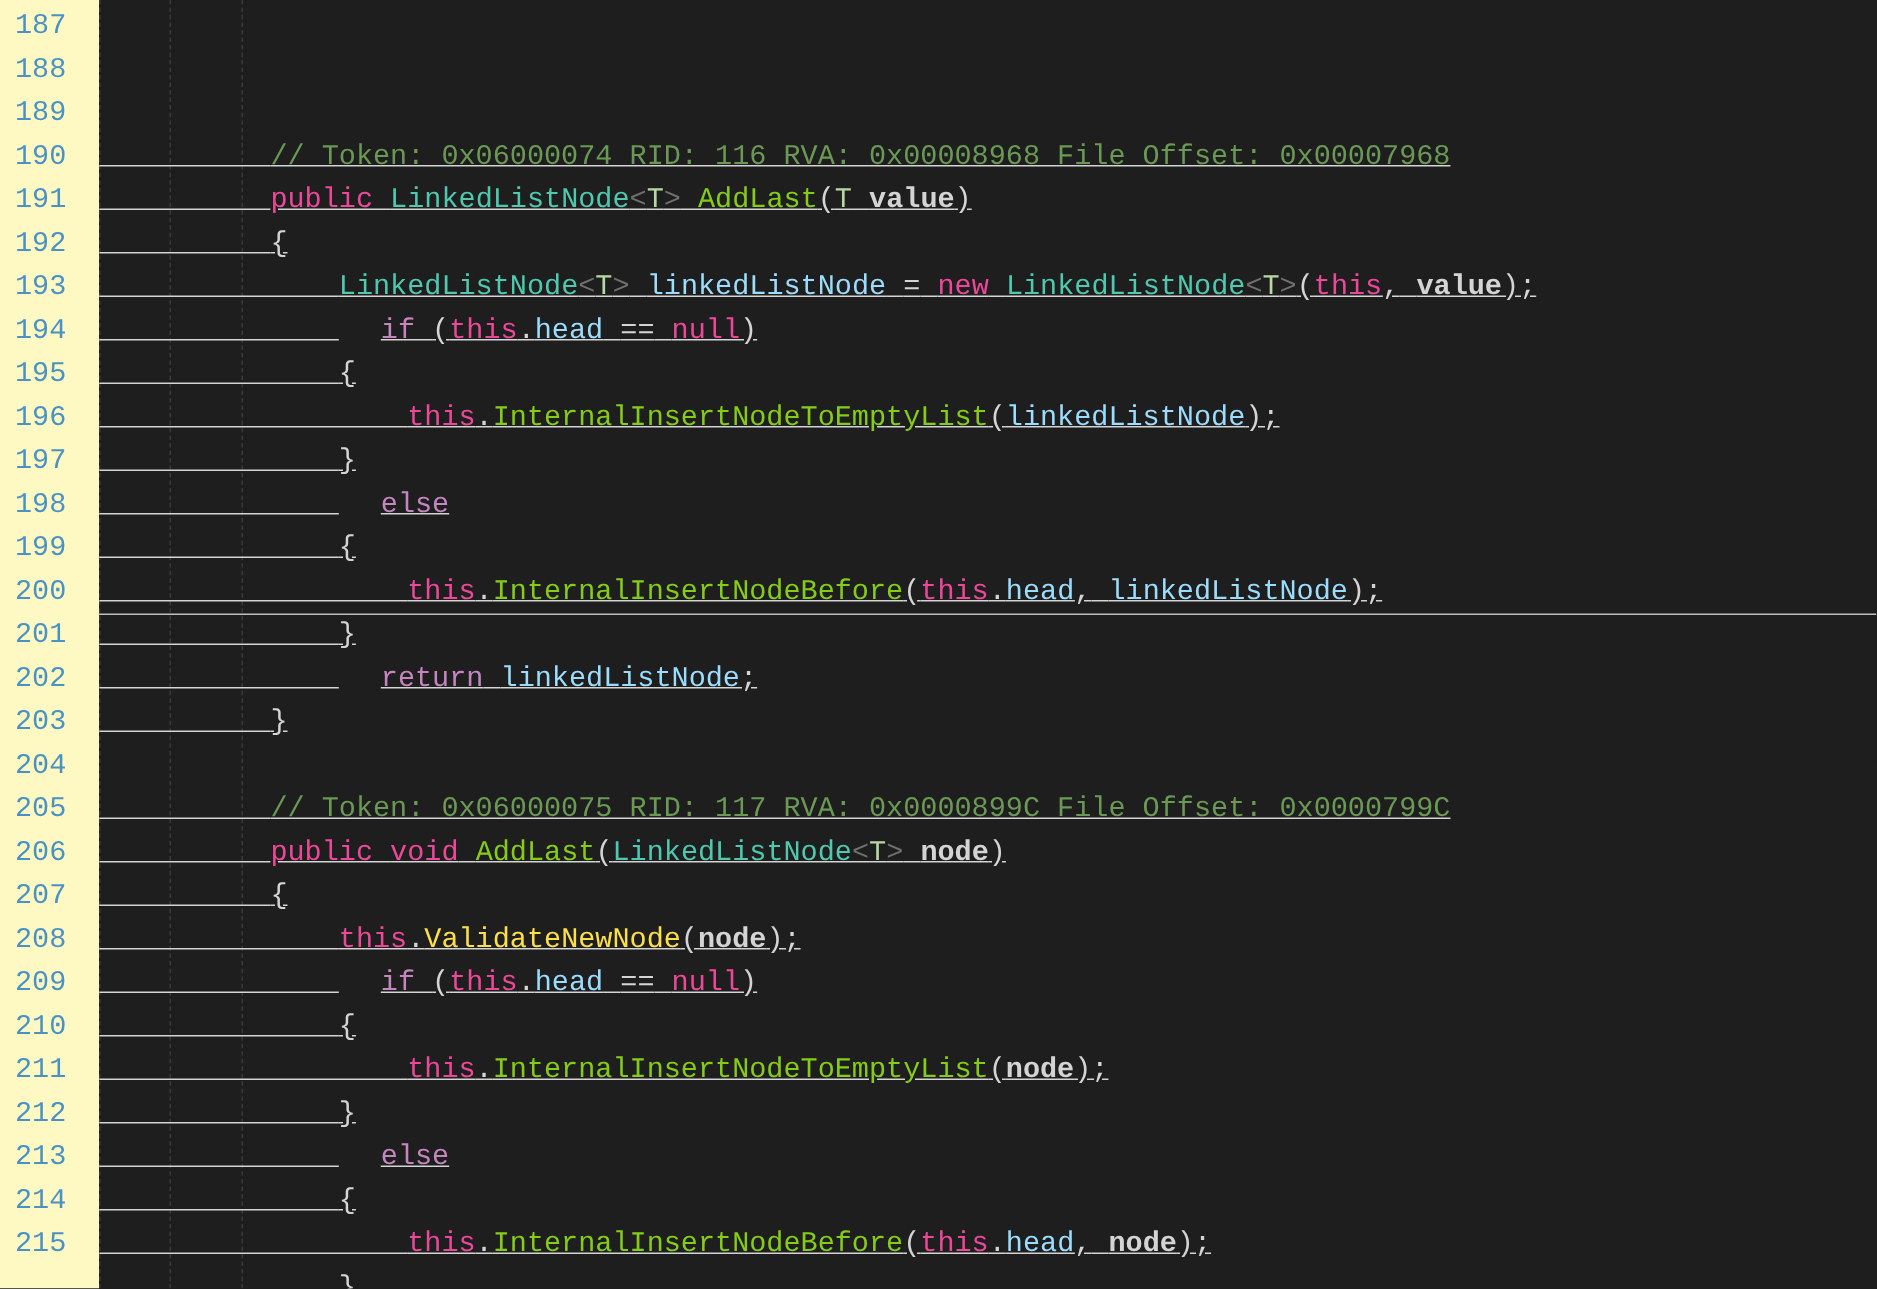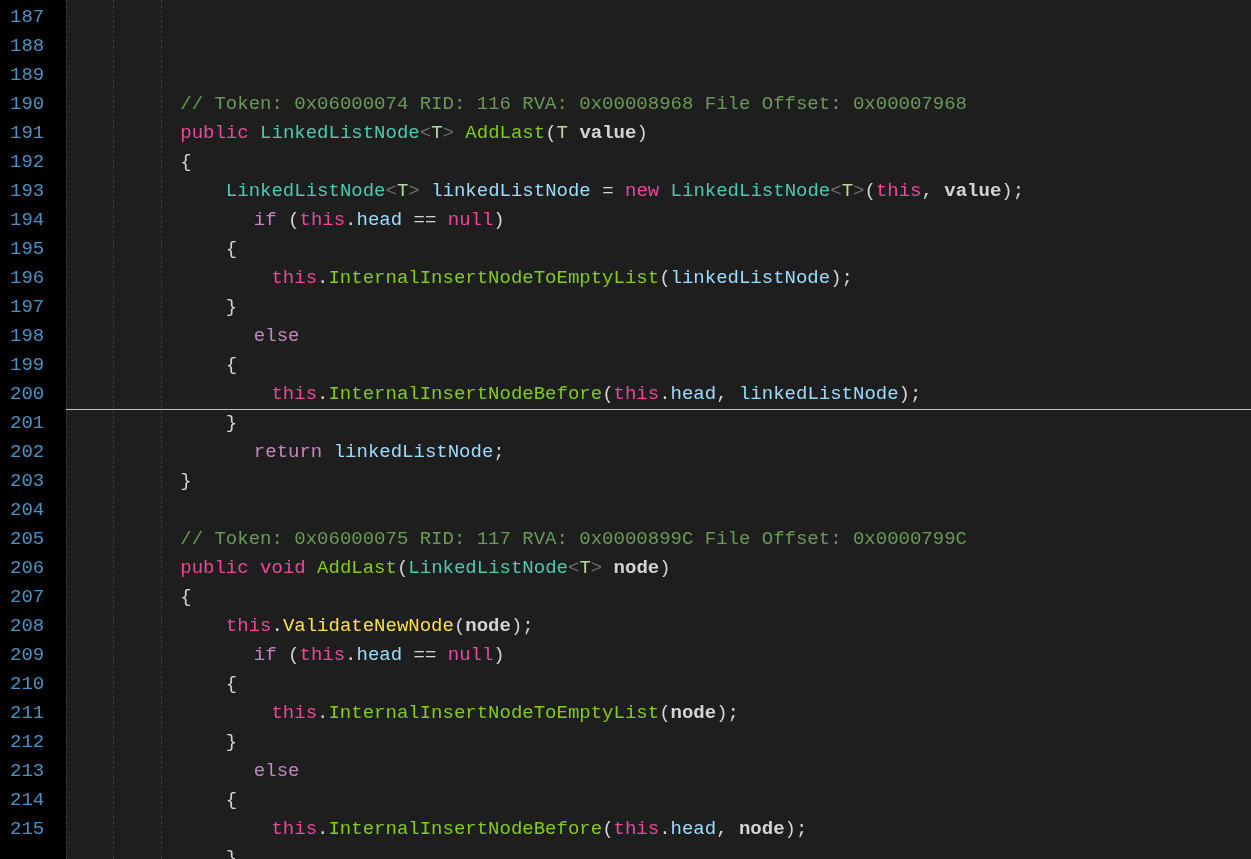--- a/index.html
+++ b/index.html
@@ -10,21 +10,21 @@
     line-height: 29px;
     overflow: hidden;
     width: 1251px;
     height: 859px;
   }
   .editor {
     display: flex;
     height: 100%;
   }
   .gutter {
-    background: #000000;
+    background: #fef9c3;
     color: #4b92c4;
     text-align: right;
     padding: 3px 22px 3px 10px;
     user-select: none;
     white-space: pre;
   }
   .gutter .ln {
     display: block;
     height: 29px;
   }
@@ -33,20 +33,21 @@
     padding: 3px 0;
     flex: 1;
     white-space: pre;
     color: #d4d4d4;
     background: #1e1e1e;
   }
   .line {
     height: 29px;
     position: relative;
     padding-left: 0;
+    text-decoration: underline;
   }
   .guides {
     position: absolute;
     left: 0; top: 0; height: 100%;
     pointer-events: none;
   }
   .guide {
     position: absolute;
     top: 0;
     height: 100%;

